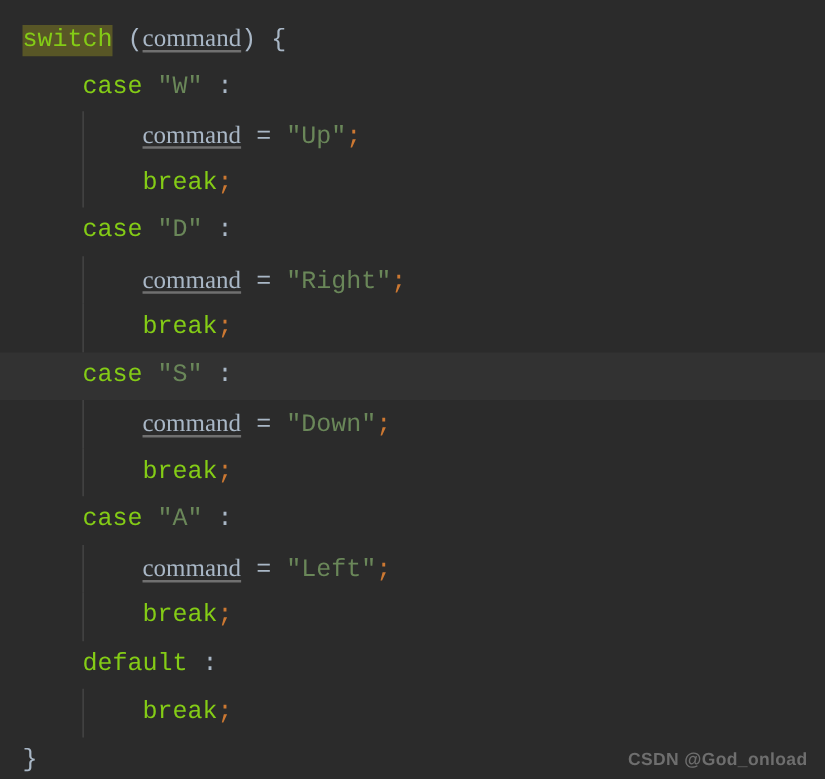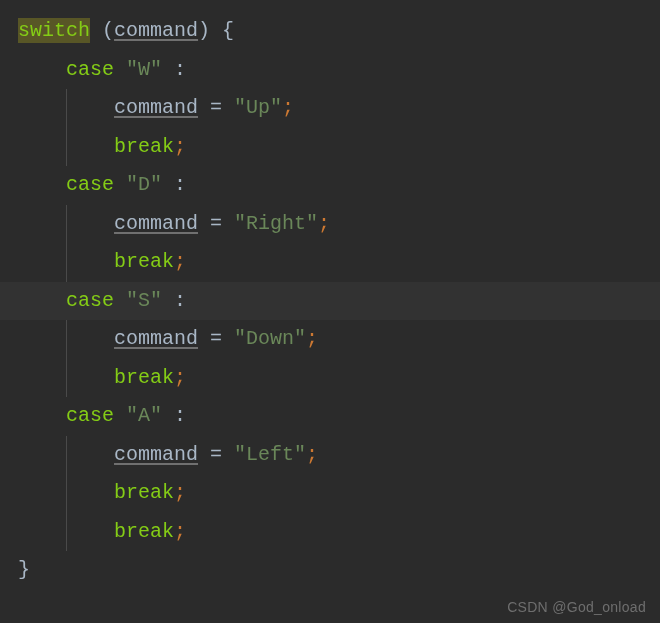--- a/index.html
+++ b/index.html
@@ -19,21 +19,21 @@
     height: 38.5px;
     line-height: 38.5px;
     white-space: pre;
     padding-left: 18px;
     position: relative;
   }
   .line.highlighted {
     background: #323232;
   }
   .kw { color: #84cc16; }
-  .ident { color: #a9b7c6; }
+  .ident { color: #a9b7c6; font-family: Liberation Serif, serif; }
   .underline { text-decoration: underline; text-decoration-color: #707070; text-underline-offset: 3px; }
   .paren { color: #a9b7c6; }
   .brace { color: #a9b7c6; }
   .str { color: #6a8759; }
   .op { color: #a9b7c6; }
   .semi { color: #cc7832; }
   .sel {
     background: #585626;
     padding: 1px 0;
   }
@@ -46,20 +46,21 @@
     background: #4a4a4a;
   }
   .watermark {
     position: absolute;
     right: 14px;
     bottom: 8px;
     color: #6e6e6e;
     font-family: Arial, sans-serif;
     font-size: 14px;
     letter-spacing: 0.3px;
+    font-weight: bold;
   }
 </style>
 </head>
 <body>
 
 <div class="editor">
 
   <div class="line"><span class="kw sel">switch</span><span class="paren"> </span><span class="paren">(</span><span class="ident underline">command</span><span class="paren">)</span><span class="brace"> </span><span class="brace">{</span></div>
 
   <div class="line">    <span class="kw">case</span> <span class="str">"W"</span> <span class="op">:</span></div>
@@ -71,19 +72,20 @@
   <div class="line"><span class="guide" style="left:66px"></span>        <span class="kw">break</span><span class="semi">;</span></div>
 
   <div class="line highlighted">    <span class="kw">case</span> <span class="str">"S"</span> <span class="op">:</span></div>
   <div class="line"><span class="guide" style="left:66px"></span>        <span class="ident underline">command</span> <span class="op">=</span> <span class="str">"Down"</span><span class="semi">;</span></div>
   <div class="line"><span class="guide" style="left:66px"></span>        <span class="kw">break</span><span class="semi">;</span></div>
 
   <div class="line">    <span class="kw">case</span> <span class="str">"A"</span> <span class="op">:</span></div>
   <div class="line"><span class="guide" style="left:66px"></span>        <span class="ident underline">command</span> <span class="op">=</span> <span class="str">"Left"</span><span class="semi">;</span></div>
   <div class="line"><span class="guide" style="left:66px"></span>        <span class="kw">break</span><span class="semi">;</span></div>
 
+  <div class="line">    <span class="kw">default</span> <span class="op">:</span></div>
   <div class="line"><span class="guide" style="left:66px"></span>        <span class="kw">break</span><span class="semi">;</span></div>
 
   <div class="line"><span class="brace">}</span></div>
 
 </div>
 
 <div class="watermark">CSDN @God_onload</div>
 
 </body></html>

